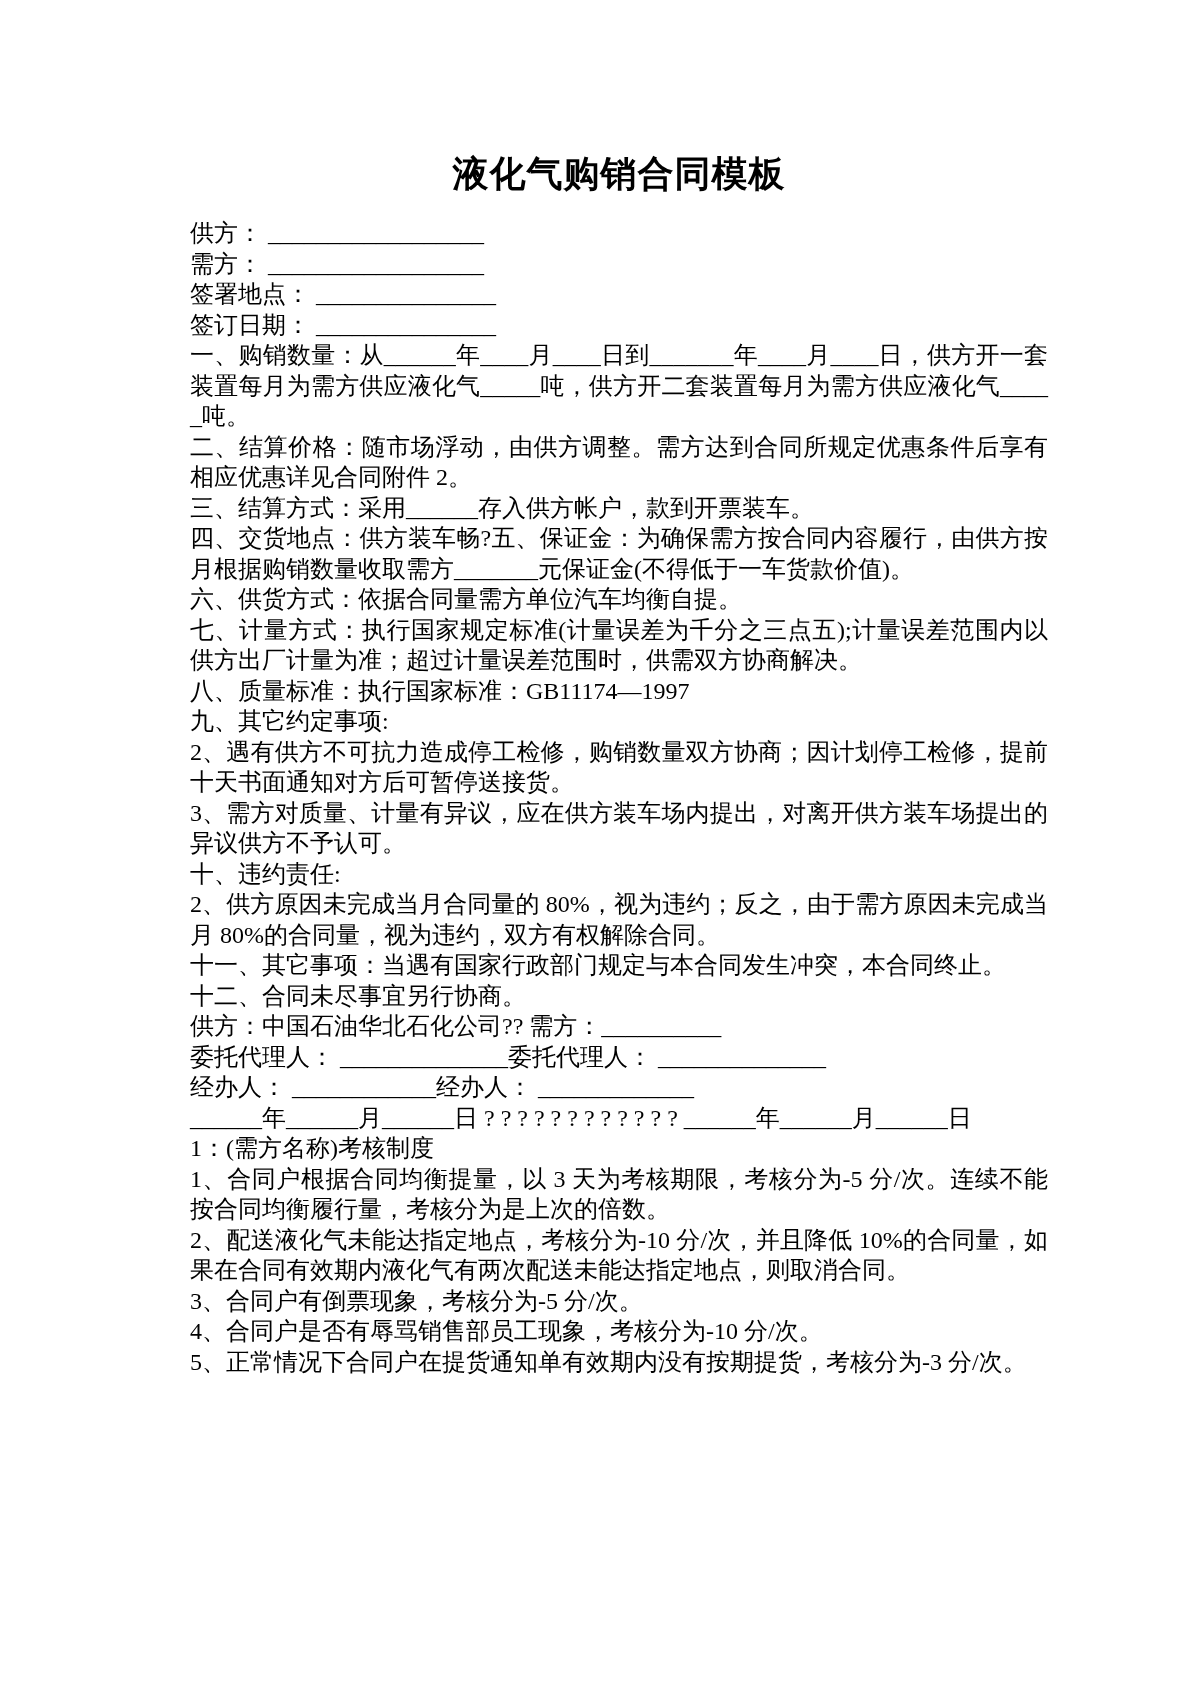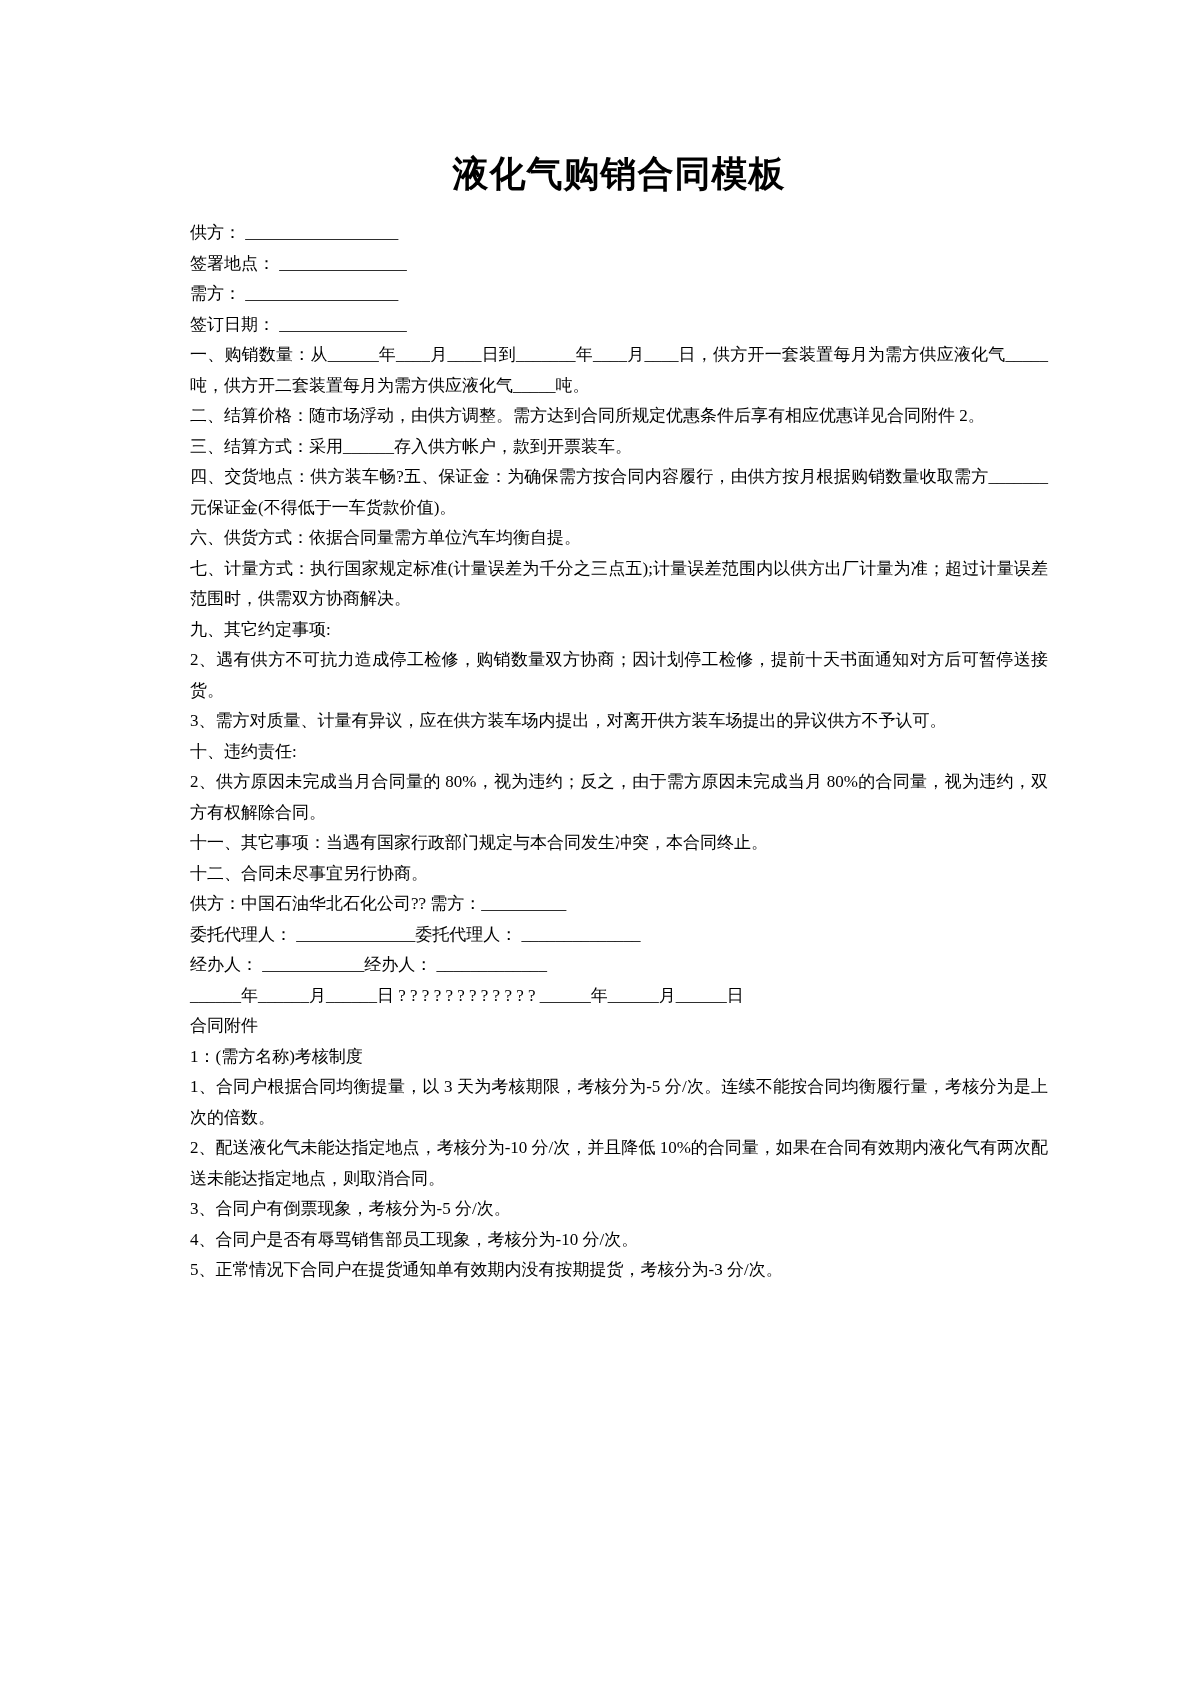--- a/index.html
+++ b/index.html
@@ -23,59 +23,59 @@
     padding-top: 152px;
     text-align: center;
     font-size: 36px;
     line-height: 44px;
     font-weight: 700;
     letter-spacing: 1px;
   }
   .doc-body {
     margin: 22px auto 0 auto;
     width: 858px;
-    font-size: 17px;
+    font-size: 24px;
     line-height: 30.5px;
     text-align: justify;
     text-justify: inter-ideograph;
   }
   .doc-body p {
     margin: 0;
     padding: 0;
     word-break: break-all;
   }
 </style>
 </head>
 <body>
 
 <main class="page">
   <h1 class="doc-title">液化气购销合同模板</h1>
   <section class="doc-body">
     <p>供方： __________________</p>
+    <p>需方： __________________</p>
     <p>签署地点： _______________</p>
-    <p>需方： __________________</p>
     <p>签订日期： _______________</p>
     <p>一、购销数量：从______年____月____日到_______年____月____日，供方开一套装置每月为需方供应液化气_____吨，供方开二套装置每月为需方供应液化气_____吨。</p>
     <p>二、结算价格：随市场浮动，由供方调整。需方达到合同所规定优惠条件后享有相应优惠详见合同附件 2。</p>
     <p>三、结算方式：采用______存入供方帐户，款到开票装车。</p>
     <p>四、交货地点：供方装车畅?五、保证金：为确保需方按合同内容履行，由供方按月根据购销数量收取需方_______元保证金(不得低于一车货款价值)。</p>
     <p>六、供货方式：依据合同量需方单位汽车均衡自提。</p>
     <p>七、计量方式：执行国家规定标准(计量误差为千分之三点五);计量误差范围内以供方出厂计量为准；超过计量误差范围时，供需双方协商解决。</p>
+    <p>八、质量标准：执行国家标准：GB11174—1997</p>
     <p>九、其它约定事项:</p>
     <p>2、遇有供方不可抗力造成停工检修，购销数量双方协商；因计划停工检修，提前十天书面通知对方后可暂停送接货。</p>
     <p>3、需方对质量、计量有异议，应在供方装车场内提出，对离开供方装车场提出的异议供方不予认可。</p>
     <p>十、违约责任:</p>
     <p>2、供方原因未完成当月合同量的 80%，视为违约；反之，由于需方原因未完成当月 80%的合同量，视为违约，双方有权解除合同。</p>
     <p>十一、其它事项：当遇有国家行政部门规定与本合同发生冲突，本合同终止。</p>
     <p>十二、合同未尽事宜另行协商。</p>
     <p>供方：中国石油华北石化公司?? 需方：__________</p>
     <p>委托代理人： ______________委托代理人： ______________</p>
     <p>经办人： ____________经办人： _____________</p>
     <p>______年______月______日 ? ? ? ? ? ? ? ? ? ? ? ? ______年______月______日</p>
-    <p>合同附件</p>
     <p>1：(需方名称)考核制度</p>
     <p>1、合同户根据合同均衡提量，以 3 天为考核期限，考核分为-5 分/次。连续不能按合同均衡履行量，考核分为是上次的倍数。</p>
     <p>2、配送液化气未能达指定地点，考核分为-10 分/次，并且降低 10%的合同量，如果在合同有效期内液化气有两次配送未能达指定地点，则取消合同。</p>
     <p>3、合同户有倒票现象，考核分为-5 分/次。</p>
     <p>4、合同户是否有辱骂销售部员工现象，考核分为-10 分/次。</p>
     <p>5、正常情况下合同户在提货通知单有效期内没有按期提货，考核分为-3 分/次。</p>
   </section>
 </main>
 
 </body></html>

